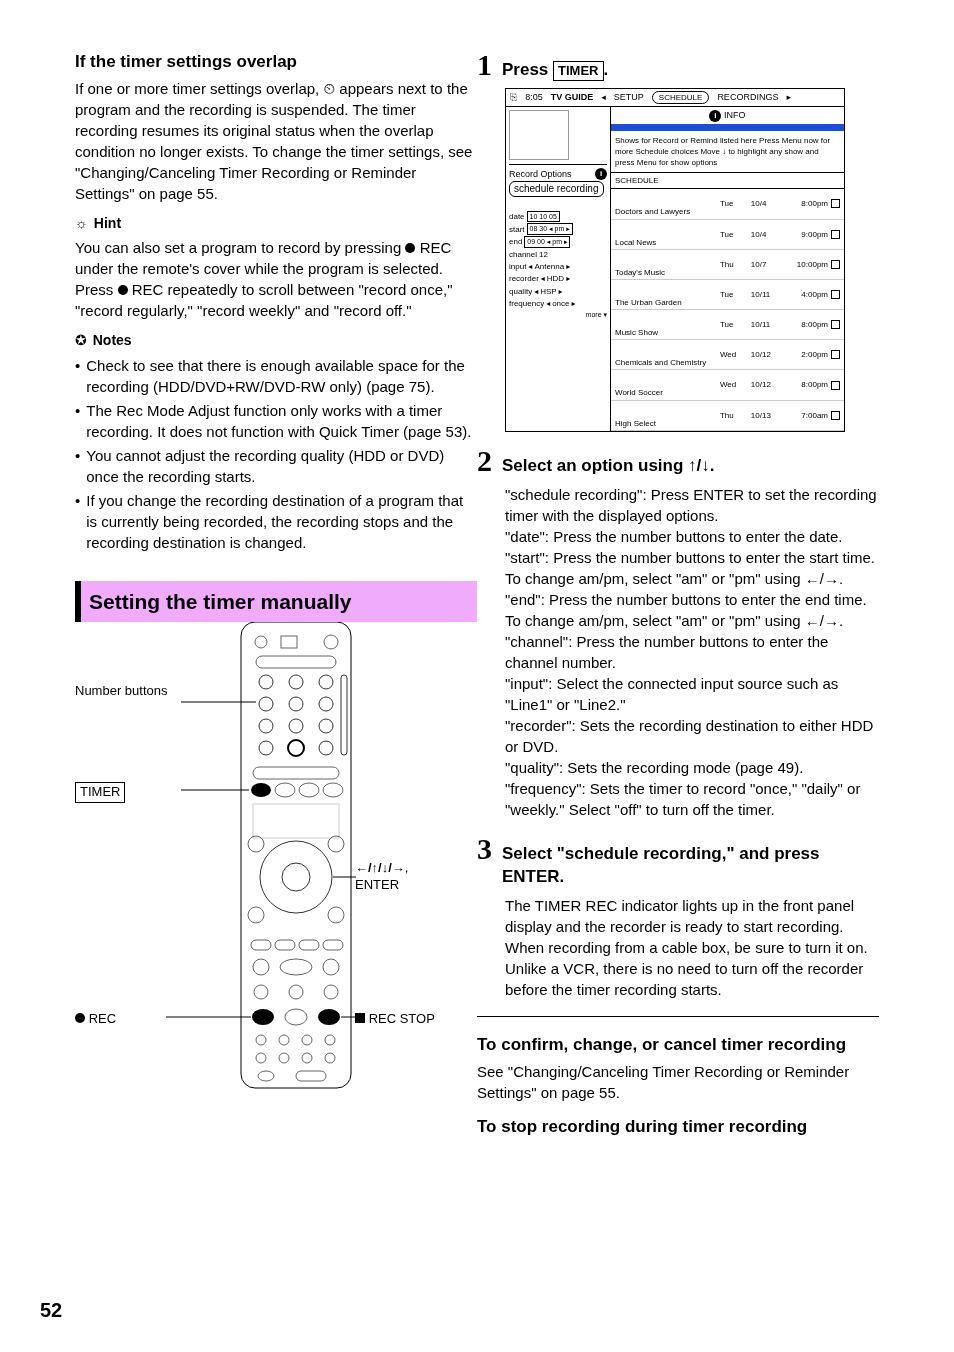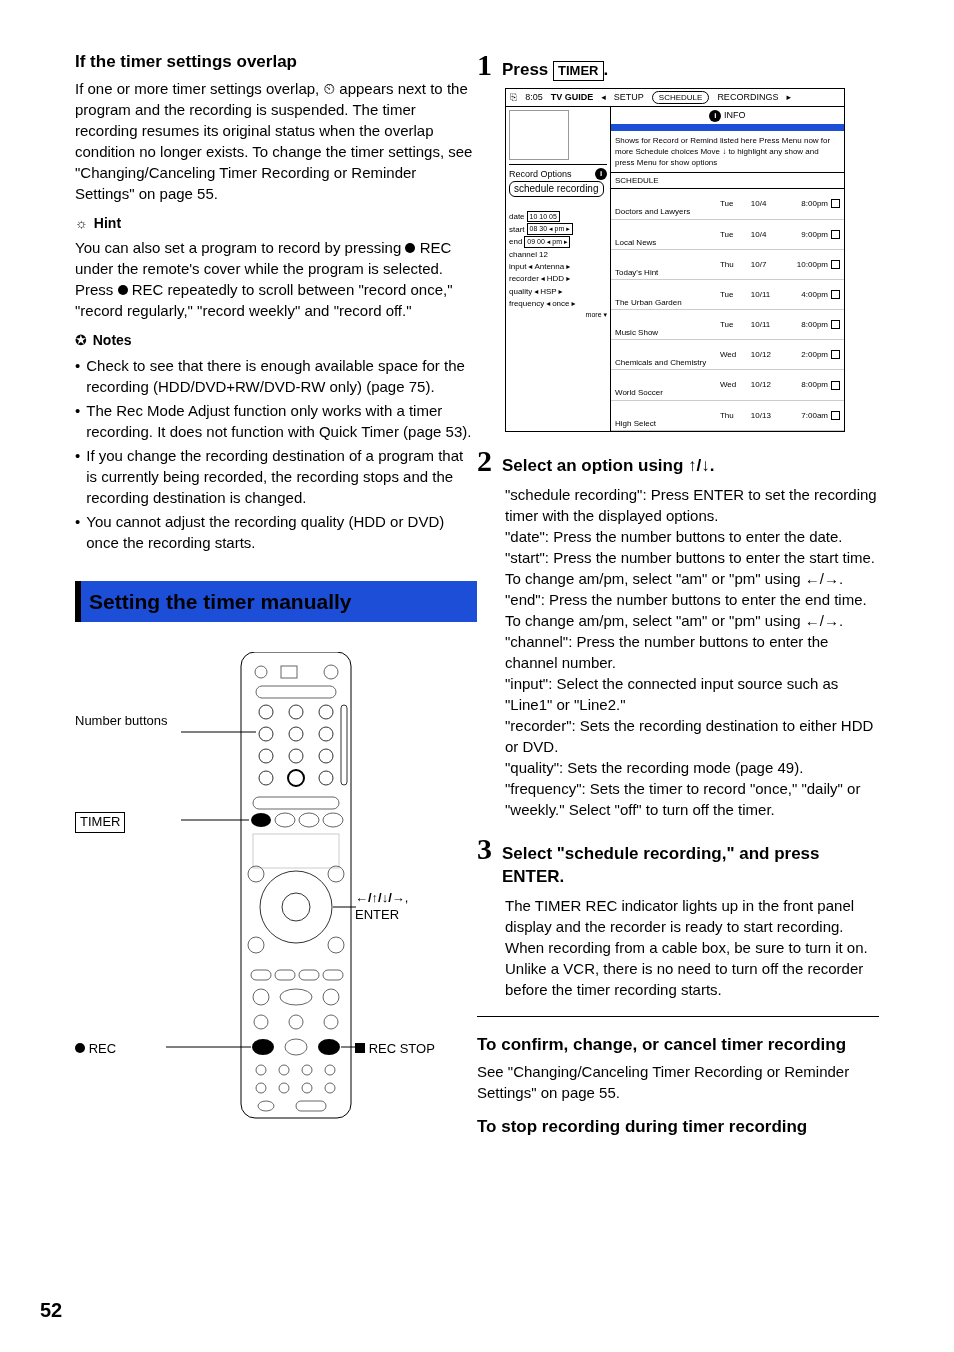--- a/index.html
+++ b/index.html
@@ -41,27 +41,26 @@
     .bullet-list { list-style: none; padding-left: 0; }
     .bullet-list li {
       display: flex;
       margin-bottom: 3px;
     }
     .bullet-list li::before {
       content: "•";
       margin-right: 6px;
     }
     .section-heading {
-      background: #1d4ed8;
+      background: #f0abfc;
       font-family: Arial, sans-serif;
       font-weight: bold;
       font-size: 21px;
       padding: 6px 8px;
       margin-top: 28px;
-      margin-bottom: 30px;
       border-left: 6px solid #000;
     }
     .remote-figure {
       position: relative;
       height: 470px;
     }
     .remote-svg { display: block; margin: 0 auto; }
     .callout {
       position: absolute;
       font-size: 13px;
@@ -222,24 +221,24 @@
       <span class="notes-label">Notes</span>
     </div>
     <ul class="bullet-list">
       <li>
           <span>Check to see that there is enough available space for the recording (HDD/DVD+RW/DVD-RW only) (page 75).</span>
         </li>
       <li>
           <span>The Rec Mode Adjust function only works with a timer recording. It does not function with Quick Timer (page 53).</span>
         </li>
       <li>
-          <span>If you change the recording destination of a program that is currently being recorded, the recording stops and the recording destination is changed.</span>
+          <span>You cannot adjust the recording quality (HDD or DVD) once the recording starts.</span>
         </li>
       <li>
-          <span>You cannot adjust the recording quality (HDD or DVD) once the recording starts.</span>
+          <span>If you change the recording destination of a program that is currently being recorded, the recording stops and the recording destination is changed.</span>
         </li>
     </ul>
 
     <div class="section-heading">Setting the timer manually</div>
 
     <div class="remote-figure">
       <svg class="remote-svg" width="390" height="470">
 
         <rect x="160" y="0" width="110" height="466" rx="14" fill="none" stroke="#000"></rect>
 
@@ -399,21 +398,21 @@
                 <span class="mini-icon"></span>
               </div>
               <div class="sched-row">
                 <span>Local News</span>
                 <span>Tue</span>
                 <span>10/4</span>
                 <span>9:00pm</span>
                 <span class="mini-icon"></span>
               </div>
               <div class="sched-row">
-                <span>Today's Hint</span>
+                <span>Today's Music</span>
                 <span>Thu</span>
                 <span>10/7</span>
                 <span>10:00pm</span>
                 <span class="mini-icon"></span>
               </div>
               <div class="sched-row">
                 <span>The Urban Garden</span>
                 <span>Tue</span>
                 <span>10/11</span>
                 <span>4:00pm</span>

